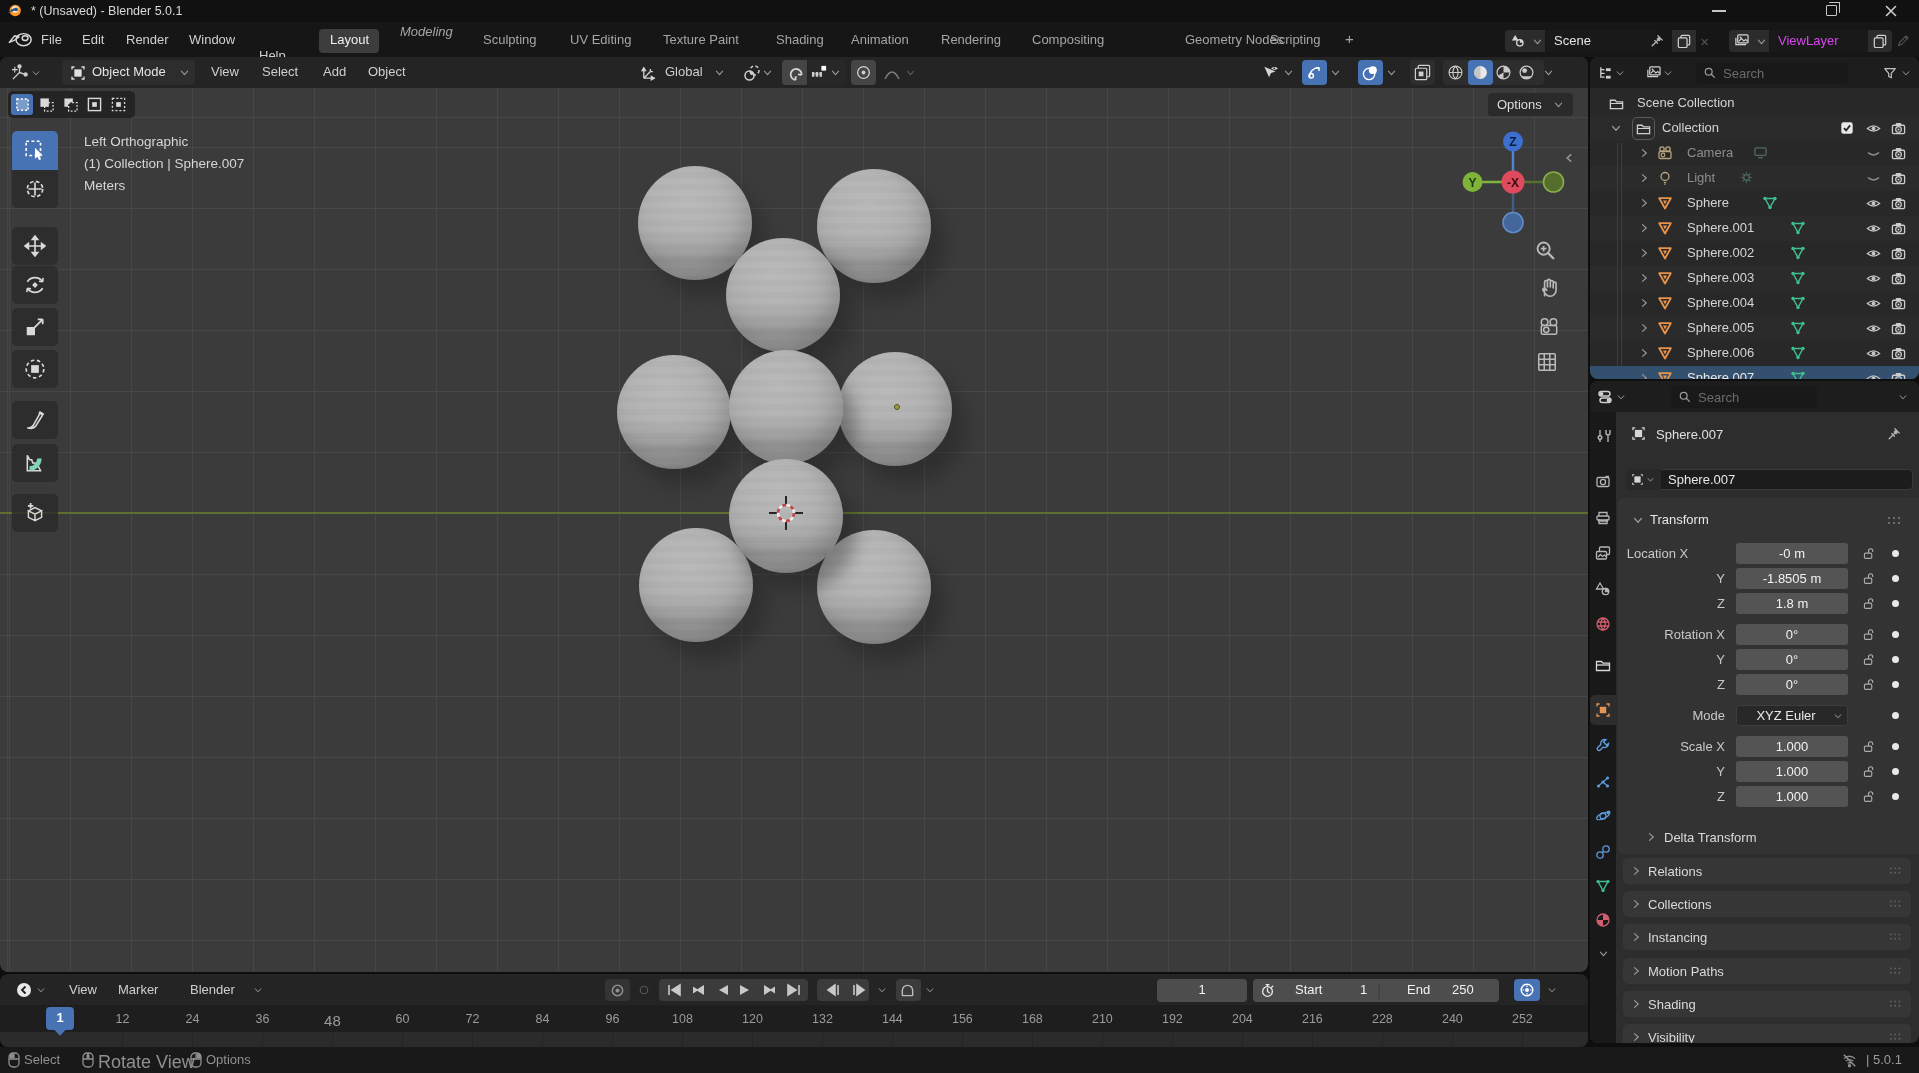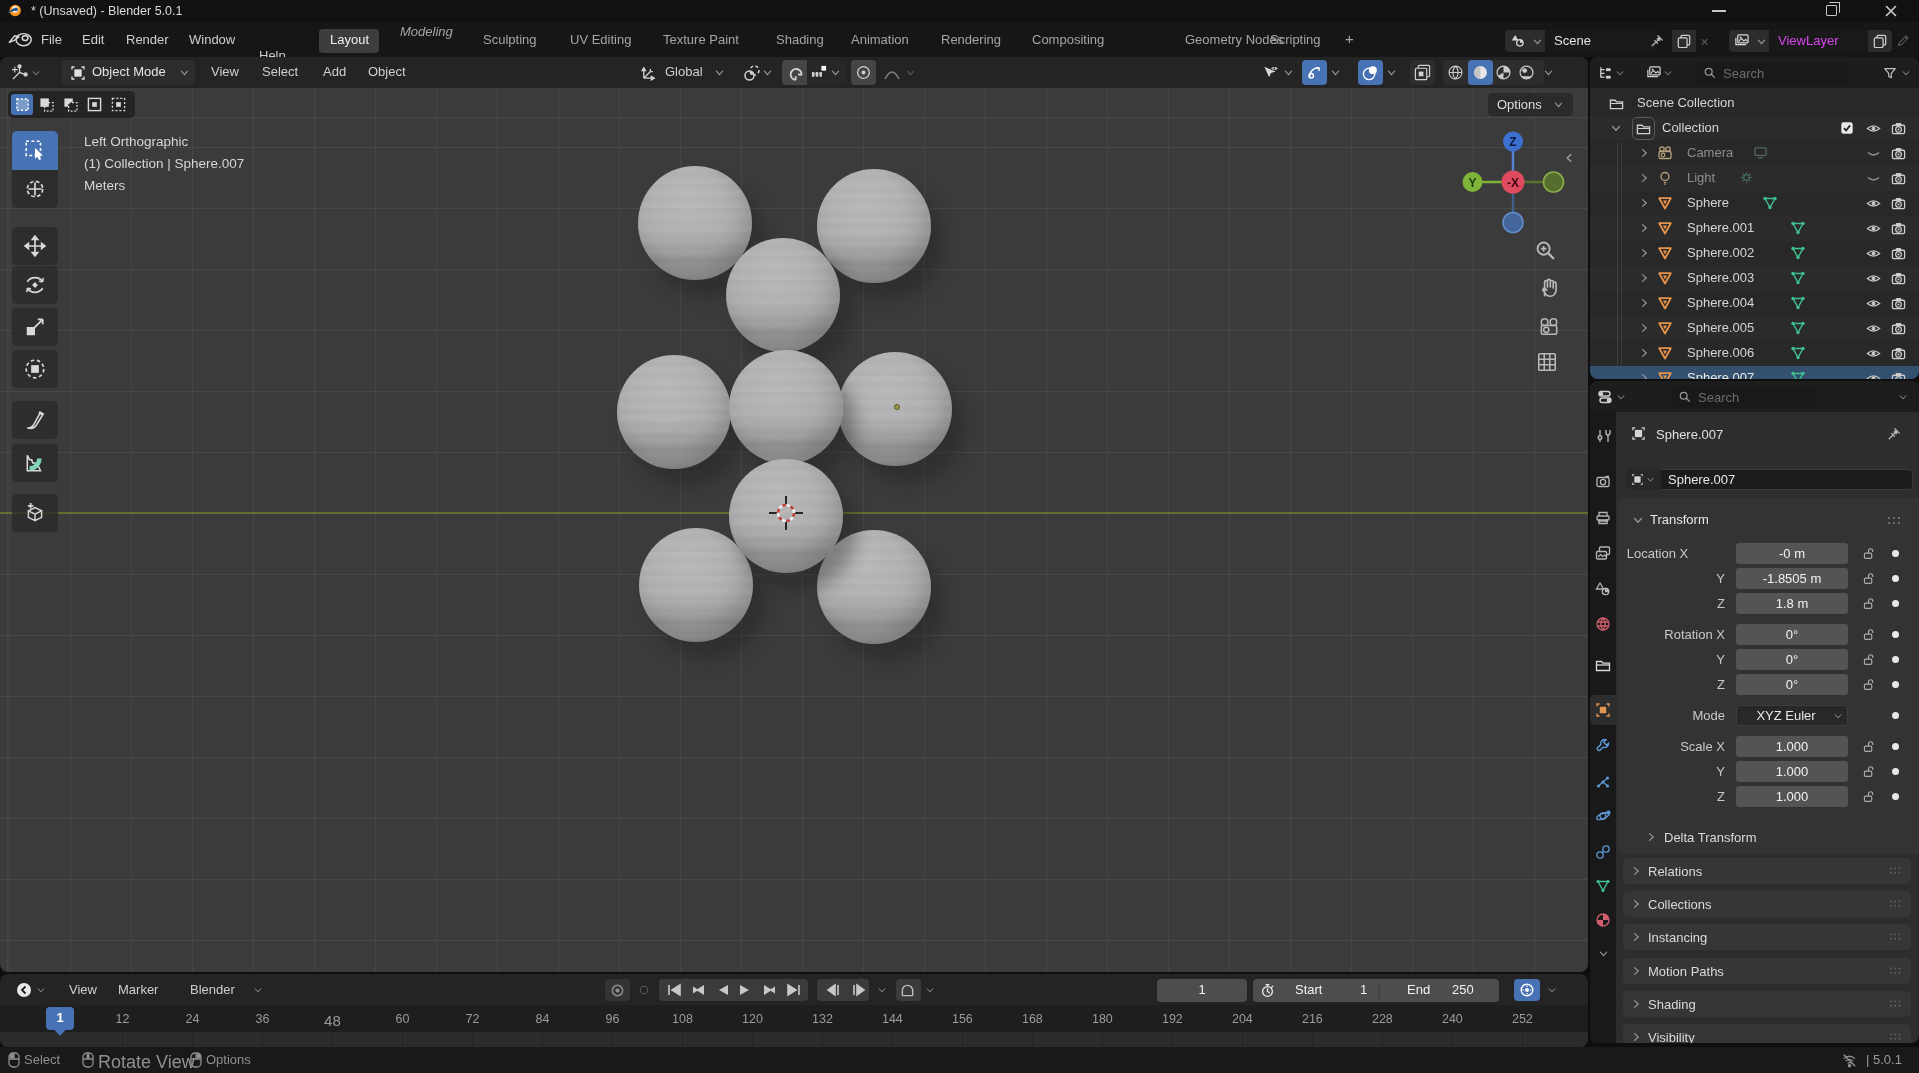--- a/index.html
+++ b/index.html
@@ -1068,21 +1068,21 @@
         <div class="abs" style="left:732.427px;top:38px;width:40px;text-align:center;color:#9b9b9b;font-size:12.5px;">120</div>
         <div class="abs" style="left:752.427px;top:58px;width:1px;height:15px;background:#242424;"></div>
         <div class="abs" style="left:802.423px;top:38px;width:40px;text-align:center;color:#9b9b9b;font-size:12.5px;">132</div>
         <div class="abs" style="left:822.423px;top:58px;width:1px;height:15px;background:#242424;"></div>
         <div class="abs" style="left:872.419px;top:38px;width:40px;text-align:center;color:#9b9b9b;font-size:12.5px;">144</div>
         <div class="abs" style="left:892.419px;top:58px;width:1px;height:15px;background:#242424;"></div>
         <div class="abs" style="left:942.415px;top:38px;width:40px;text-align:center;color:#9b9b9b;font-size:12.5px;">156</div>
         <div class="abs" style="left:962.415px;top:58px;width:1px;height:15px;background:#242424;"></div>
         <div class="abs" style="left:1012.4110000000001px;top:38px;width:40px;text-align:center;color:#9b9b9b;font-size:12.5px;">168</div>
         <div class="abs" style="left:1032.411px;top:58px;width:1px;height:15px;background:#242424;"></div>
-        <div class="abs" style="left:1082.407px;top:38px;width:40px;text-align:center;color:#9b9b9b;font-size:12.5px;">180</div>
+        <div class="abs" style="left:1082.407px;top:38px;width:40px;text-align:center;color:#9b9b9b;font-size:12.5px;">210</div>
         <div class="abs" style="left:1102.407px;top:58px;width:1px;height:15px;background:#242424;"></div>
         <div class="abs" style="left:1152.403px;top:38px;width:40px;text-align:center;color:#9b9b9b;font-size:12.5px;">192</div>
         <div class="abs" style="left:1172.403px;top:58px;width:1px;height:15px;background:#242424;"></div>
         <div class="abs" style="left:1222.399px;top:38px;width:40px;text-align:center;color:#9b9b9b;font-size:12.5px;">204</div>
         <div class="abs" style="left:1242.399px;top:58px;width:1px;height:15px;background:#242424;"></div>
         <div class="abs" style="left:1292.395px;top:38px;width:40px;text-align:center;color:#9b9b9b;font-size:12.5px;">216</div>
         <div class="abs" style="left:1312.395px;top:58px;width:1px;height:15px;background:#242424;"></div>
         <div class="abs" style="left:1362.391px;top:38px;width:40px;text-align:center;color:#9b9b9b;font-size:12.5px;">228</div>
         <div class="abs" style="left:1382.391px;top:58px;width:1px;height:15px;background:#242424;"></div>
         <div class="abs" style="left:1432.387px;top:38px;width:40px;text-align:center;color:#9b9b9b;font-size:12.5px;">240</div>

